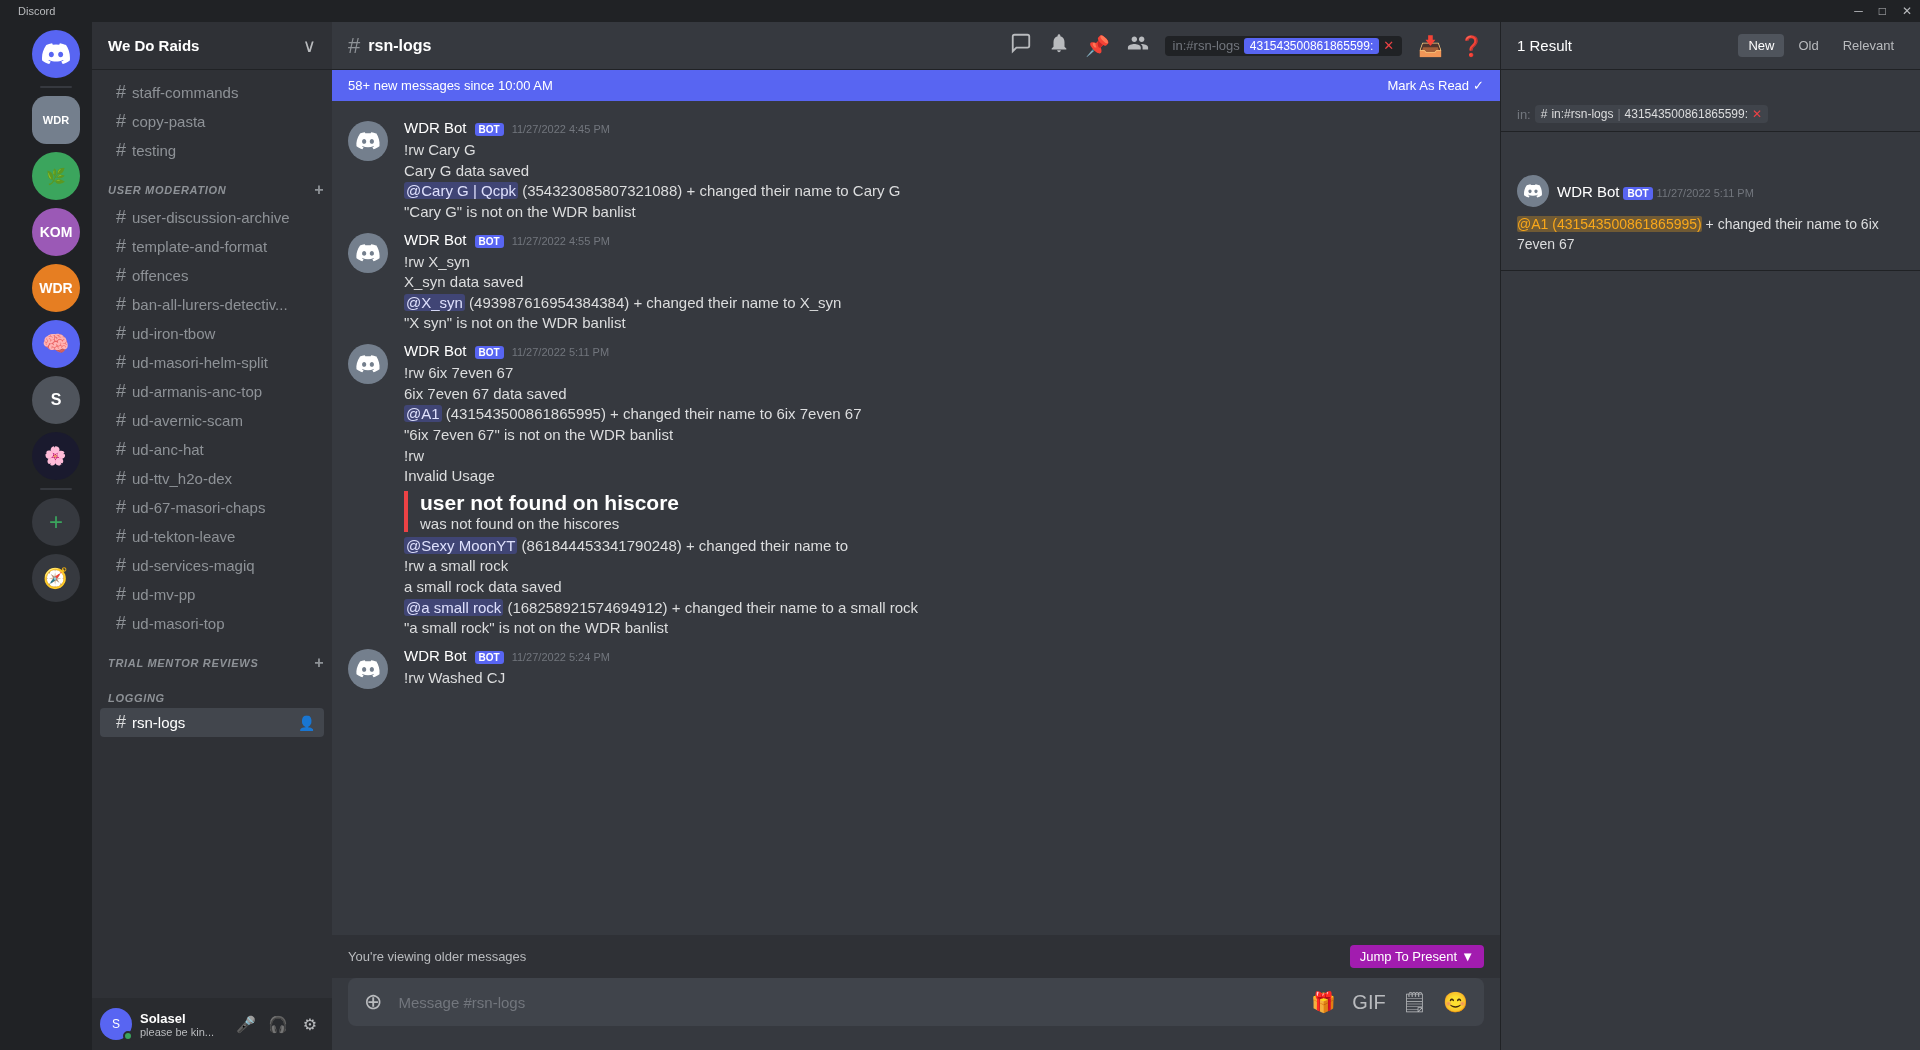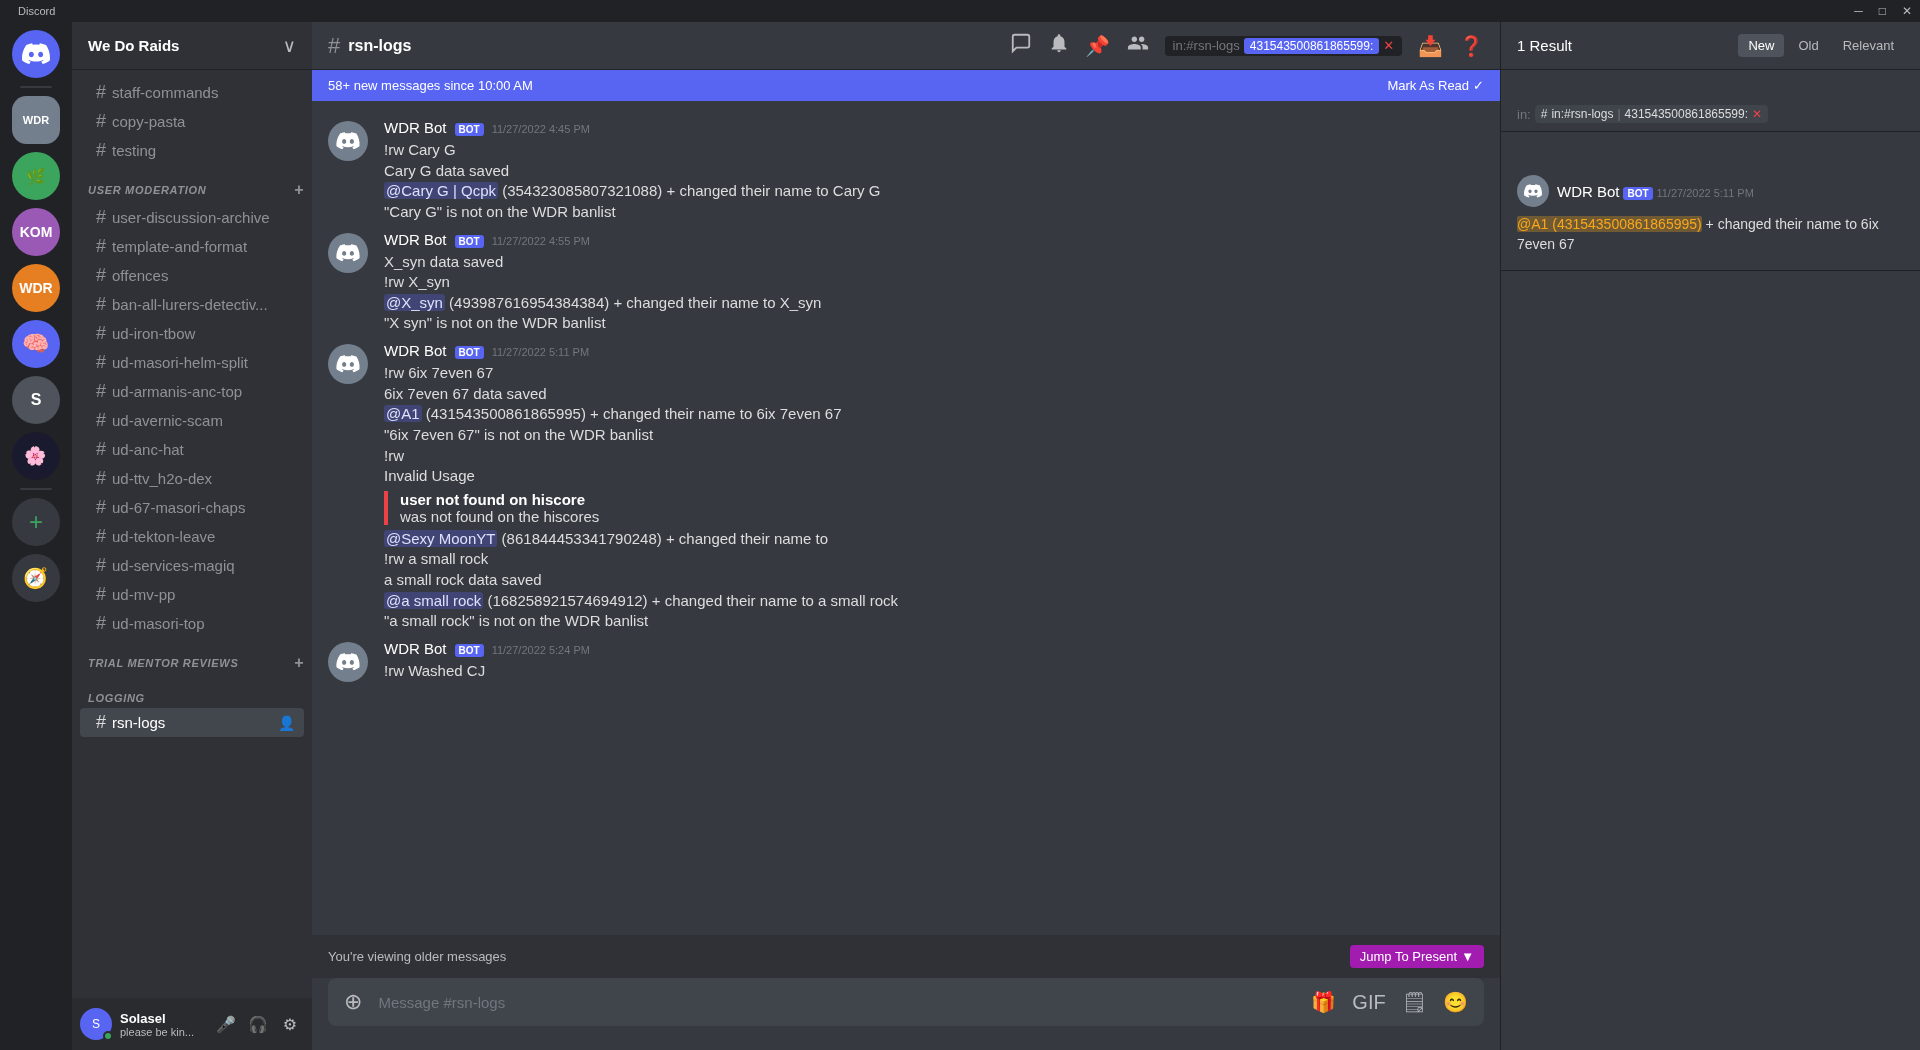--- a/index.html
+++ b/index.html
@@ -57,20 +57,21 @@
     .server-list {
       width: 72px;
       background: #202225;
       display: flex;
       flex-direction: column;
       align-items: center;
       padding: 8px 0;
       gap: 8px;
       overflow-y: auto;
       flex-shrink: 0;
+      margin-left: 20px;
     }
     .server-icon {
       width: 48px;
       height: 48px;
       border-radius: 50%;
       background: #36393f;
       display: flex;
       align-items: center;
       justify-content: center;
       cursor: pointer;
@@ -317,21 +318,21 @@
       padding: 0 2px;
     }
 
     
     .hiscore-block {
       border-left: 4px solid #ed4245;
       padding-left: 12px;
       margin: 4px 0;
     }
     .hiscore-title {
-      font-size: 15px;
+      font-size: 21px;
       font-weight: 600;
       color: #fff;
     }
     .hiscore-desc {
       font-size: 15px;
       color: #dcddde;
     }
 
     
     .older-messages-bar {
@@ -708,22 +709,22 @@
           <svg width="24" height="18" viewBox="0 0 71 55" fill="white">
               <path d="M60.105 4.898A58.549 58.549 0 0 0 45.653.415a.226.226 0 0 0-.238.113c-.612 1.09-1.29 2.514-1.765 3.632a54.1 54.1 0 0 0-16.235 0C26.94 2.91 26.234 1.514 25.609.528a.235.235 0 0 0-.238-.113 58.411 58.411 0 0 0-14.452 4.483.214.214 0 0 0-.098.085C1.677 18.13-.998 31.011.31 43.727a.25.25 0 0 0 .094.172c6.073 4.46 11.956 7.167 17.729 8.962a.237.237 0 0 0 .259-.084 42.51 42.51 0 0 0 3.665-5.963.232.232 0 0 0-.127-.323 38.55 38.55 0 0 1-5.503-2.622.235.235 0 0 1-.023-.39c.37-.277.74-.566 1.094-.858a.226.226 0 0 1 .237-.032c11.54 5.27 24.035 5.27 35.44 0a.225.225 0 0 1 .238.03c.354.292.724.583 1.097.86a.235.235 0 0 1-.02.39 36.15 36.15 0 0 1-5.506 2.62.233.233 0 0 0-.124.326 47.707 47.707 0 0 0 3.662 5.961.232.232 0 0 0 .259.085c5.795-1.795 11.678-4.502 17.75-8.962a.235.235 0 0 0 .095-.17c1.48-15.315-2.48-28.62-10.498-40.411a.185.185 0 0 0-.096-.088zM23.734 35.932c-3.498 0-6.38-3.21-6.38-7.156 0-3.948 2.823-7.157 6.38-7.157 3.586 0 6.437 3.238 6.38 7.157 0 3.947-2.823 7.156-6.38 7.156zm23.568 0c-3.498 0-6.38-3.21-6.38-7.156 0-3.948 2.822-7.157 6.38-7.157 3.585 0 6.437 3.238 6.38 7.157 0 3.947-2.795 7.156-6.38 7.156z"></path>
             </svg>
         </div>
         <div class="message-content">
           <div class="message-header">
             <span class="message-author">WDR Bot</span>
             <span class="bot-badge">BOT</span>
             <span class="message-timestamp">11/27/2022 4:55 PM</span>
           </div>
+          <div class="message-text">!rw X_syn</div>
           <div class="message-text">X_syn data saved</div>
-          <div class="message-text">!rw X_syn</div>
           <div class="message-text"><span class="mention">@X_syn</span> (493987616954384384) + changed their name to X_syn</div>
           <div class="message-text">"X syn" is not on the WDR banlist</div>
         </div>
       </div>
 
       <div class="message-group">
         <div class="message-avatar avatar-wdr">
           <svg width="24" height="18" viewBox="0 0 71 55" fill="white">
               <path d="M60.105 4.898A58.549 58.549 0 0 0 45.653.415a.226.226 0 0 0-.238.113c-.612 1.09-1.29 2.514-1.765 3.632a54.1 54.1 0 0 0-16.235 0C26.94 2.91 26.234 1.514 25.609.528a.235.235 0 0 0-.238-.113 58.411 58.411 0 0 0-14.452 4.483.214.214 0 0 0-.098.085C1.677 18.13-.998 31.011.31 43.727a.25.25 0 0 0 .094.172c6.073 4.46 11.956 7.167 17.729 8.962a.237.237 0 0 0 .259-.084 42.51 42.51 0 0 0 3.665-5.963.232.232 0 0 0-.127-.323 38.55 38.55 0 0 1-5.503-2.622.235.235 0 0 1-.023-.39c.37-.277.74-.566 1.094-.858a.226.226 0 0 1 .237-.032c11.54 5.27 24.035 5.27 35.44 0a.225.225 0 0 1 .238.03c.354.292.724.583 1.097.86a.235.235 0 0 1-.02.39 36.15 36.15 0 0 1-5.506 2.62.233.233 0 0 0-.124.326 47.707 47.707 0 0 0 3.662 5.961.232.232 0 0 0 .259.085c5.795-1.795 11.678-4.502 17.75-8.962a.235.235 0 0 0 .095-.17c1.48-15.315-2.48-28.62-10.498-40.411a.185.185 0 0 0-.096-.088zM23.734 35.932c-3.498 0-6.38-3.21-6.38-7.156 0-3.948 2.823-7.157 6.38-7.157 3.586 0 6.437 3.238 6.38 7.157 0 3.947-2.823 7.156-6.38 7.156zm23.568 0c-3.498 0-6.38-3.21-6.38-7.156 0-3.948 2.822-7.157 6.38-7.157 3.585 0 6.437 3.238 6.38 7.157 0 3.947-2.795 7.156-6.38 7.156z"></path>
             </svg>

